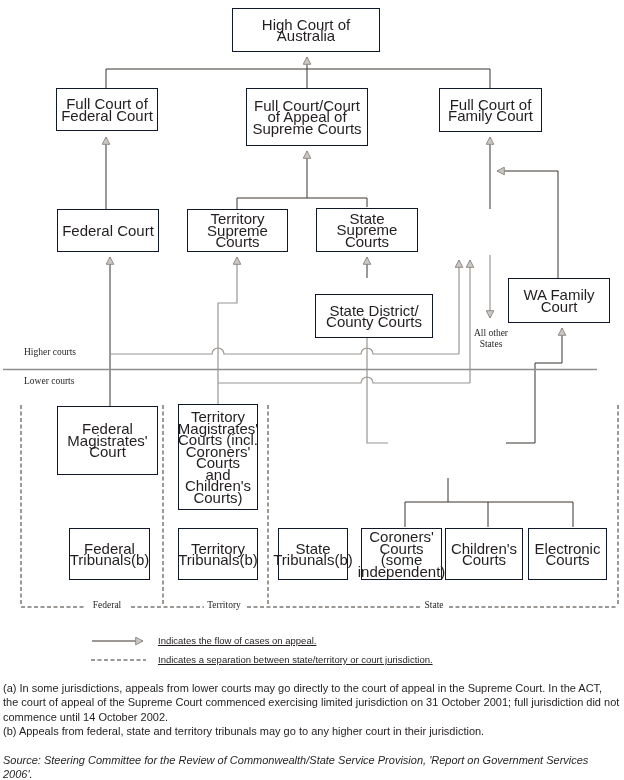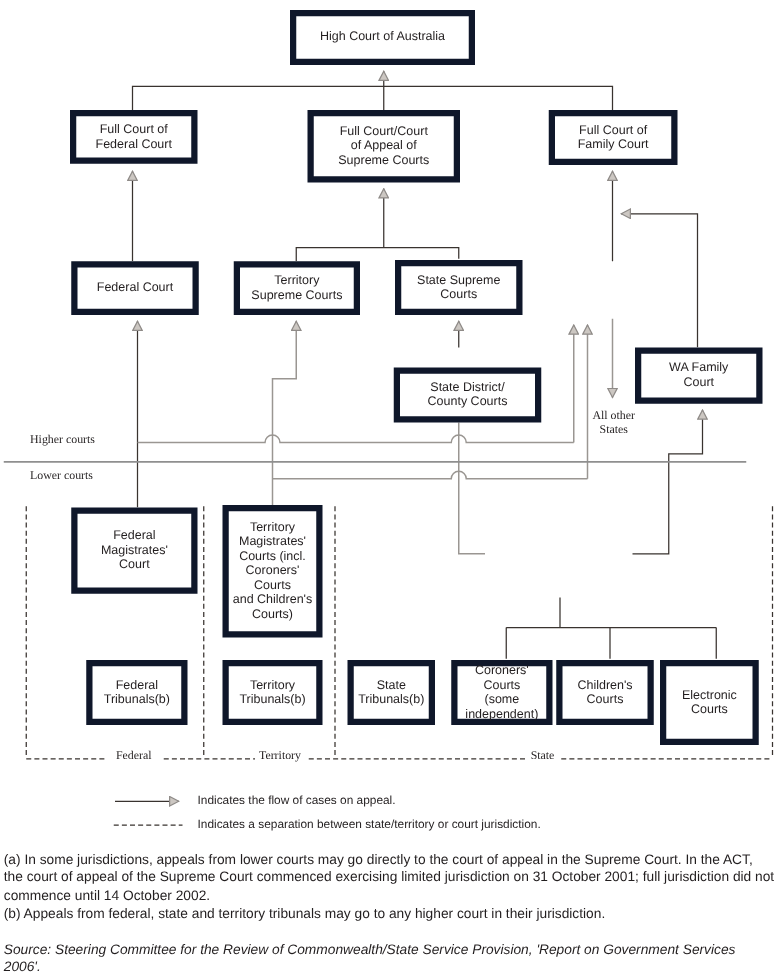--- a/index.html
+++ b/index.html
@@ -2,27 +2,27 @@
 <html><head>
 <meta charset="utf-8">
 <style>
   html,body{margin:0;padding:0;background:#ffffff;}
   .fig{
     position:relative;width:624px;height:780px;background:#ffffff;
     font-family:"Liberation Sans",sans-serif;color:#221e1f;overflow:hidden;
   }
   .fig svg{position:absolute;left:0;top:0;}
   .box{
-    position:absolute;box-sizing:border-box;border:5px solid #0f172a;background:#ffffff;
+    position:absolute;box-sizing:border-box;border:1px solid #0f172a;background:#ffffff;
     display:flex;align-items:center;justify-content:center;text-align:center;
-    font-size:10px;line-height:11.5px;white-space:pre-line;z-index:2;
+    font-size:15px;line-height:11.5px;white-space:pre-line;z-index:2;
   }
   .lbl{position:absolute;font-size:9.5px;line-height:11px;white-space:pre-line;z-index:2;font-family:Liberation Serif, serif;}
   .lbl.center{transform:translateX(-50%);}
-  .legend-text{position:absolute;font-size:9.5px;z-index:2;}
+  .legend-text{position:absolute;font-size:9.5px;z-index:2;text-decoration:underline;}
   .fnote{position:absolute;left:3px;width:617px;font-size:11px;line-height:14.4px;z-index:2;}
   .src{font-style:italic;width:601px;}
 </style>
 </head>
 <body>
 
 <div class="fig">
 
   <svg width="624" height="780" viewBox="0 0 624 780">
     <defs>
@@ -102,21 +102,21 @@
   <div class="box" style="left:178px;top:528px;width:80px;height:52px">Territory
 Tribunals(b)</div>
   <div class="box" style="left:278px;top:528px;width:70px;height:52px">State
 Tribunals(b)</div>
   <div class="box" style="left:361px;top:528px;width:81px;height:52px">Coroners'
 Courts
 (some
 independent)</div>
   <div class="box" style="left:445px;top:528px;width:78px;height:52px">Children's
 Courts</div>
-  <div class="box" style="left:528px;top:528px;width:79px;height:68px">Electronic
+  <div class="box" style="left:528px;top:528px;width:79px;height:52px">Electronic
 Courts</div>
 
   <div class="lbl" style="left:24px;top:347px">Higher courts</div>
   <div class="lbl" style="left:24px;top:376px">Lower courts</div>
   <div class="lbl center" style="left:491px;top:328px;text-align:center">All other
 States</div>
   <div class="lbl center" style="left:107px;top:600px">Federal</div>
   <div class="lbl center" style="left:224px;top:600px">Territory</div>
   <div class="lbl center" style="left:434px;top:600px">State</div>
 

